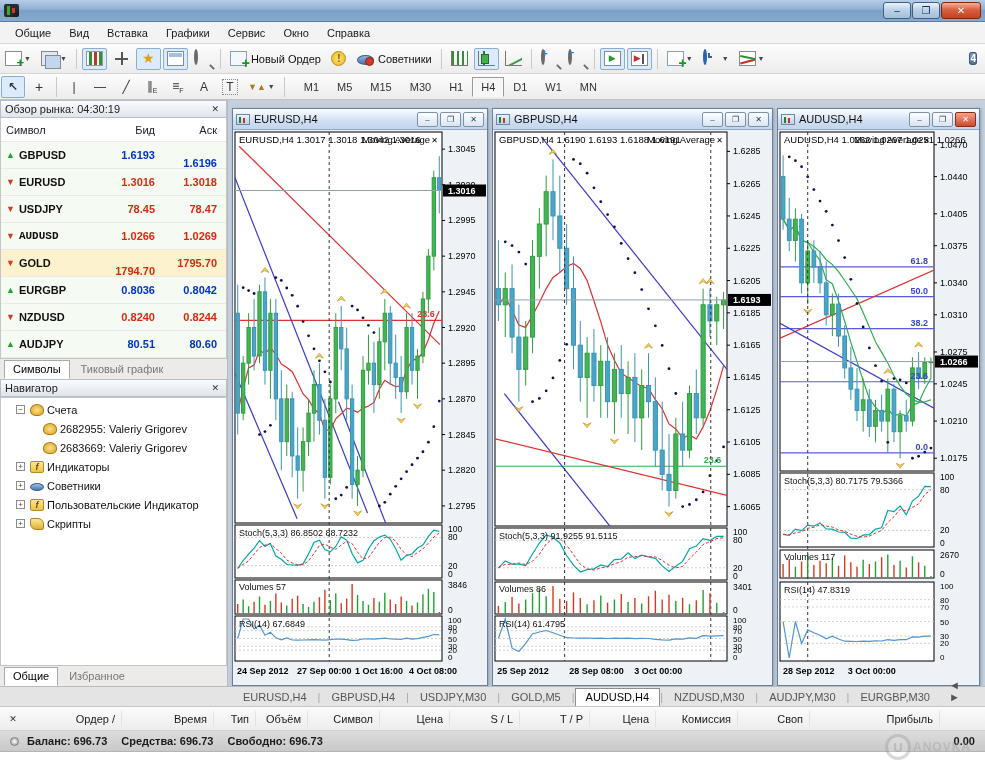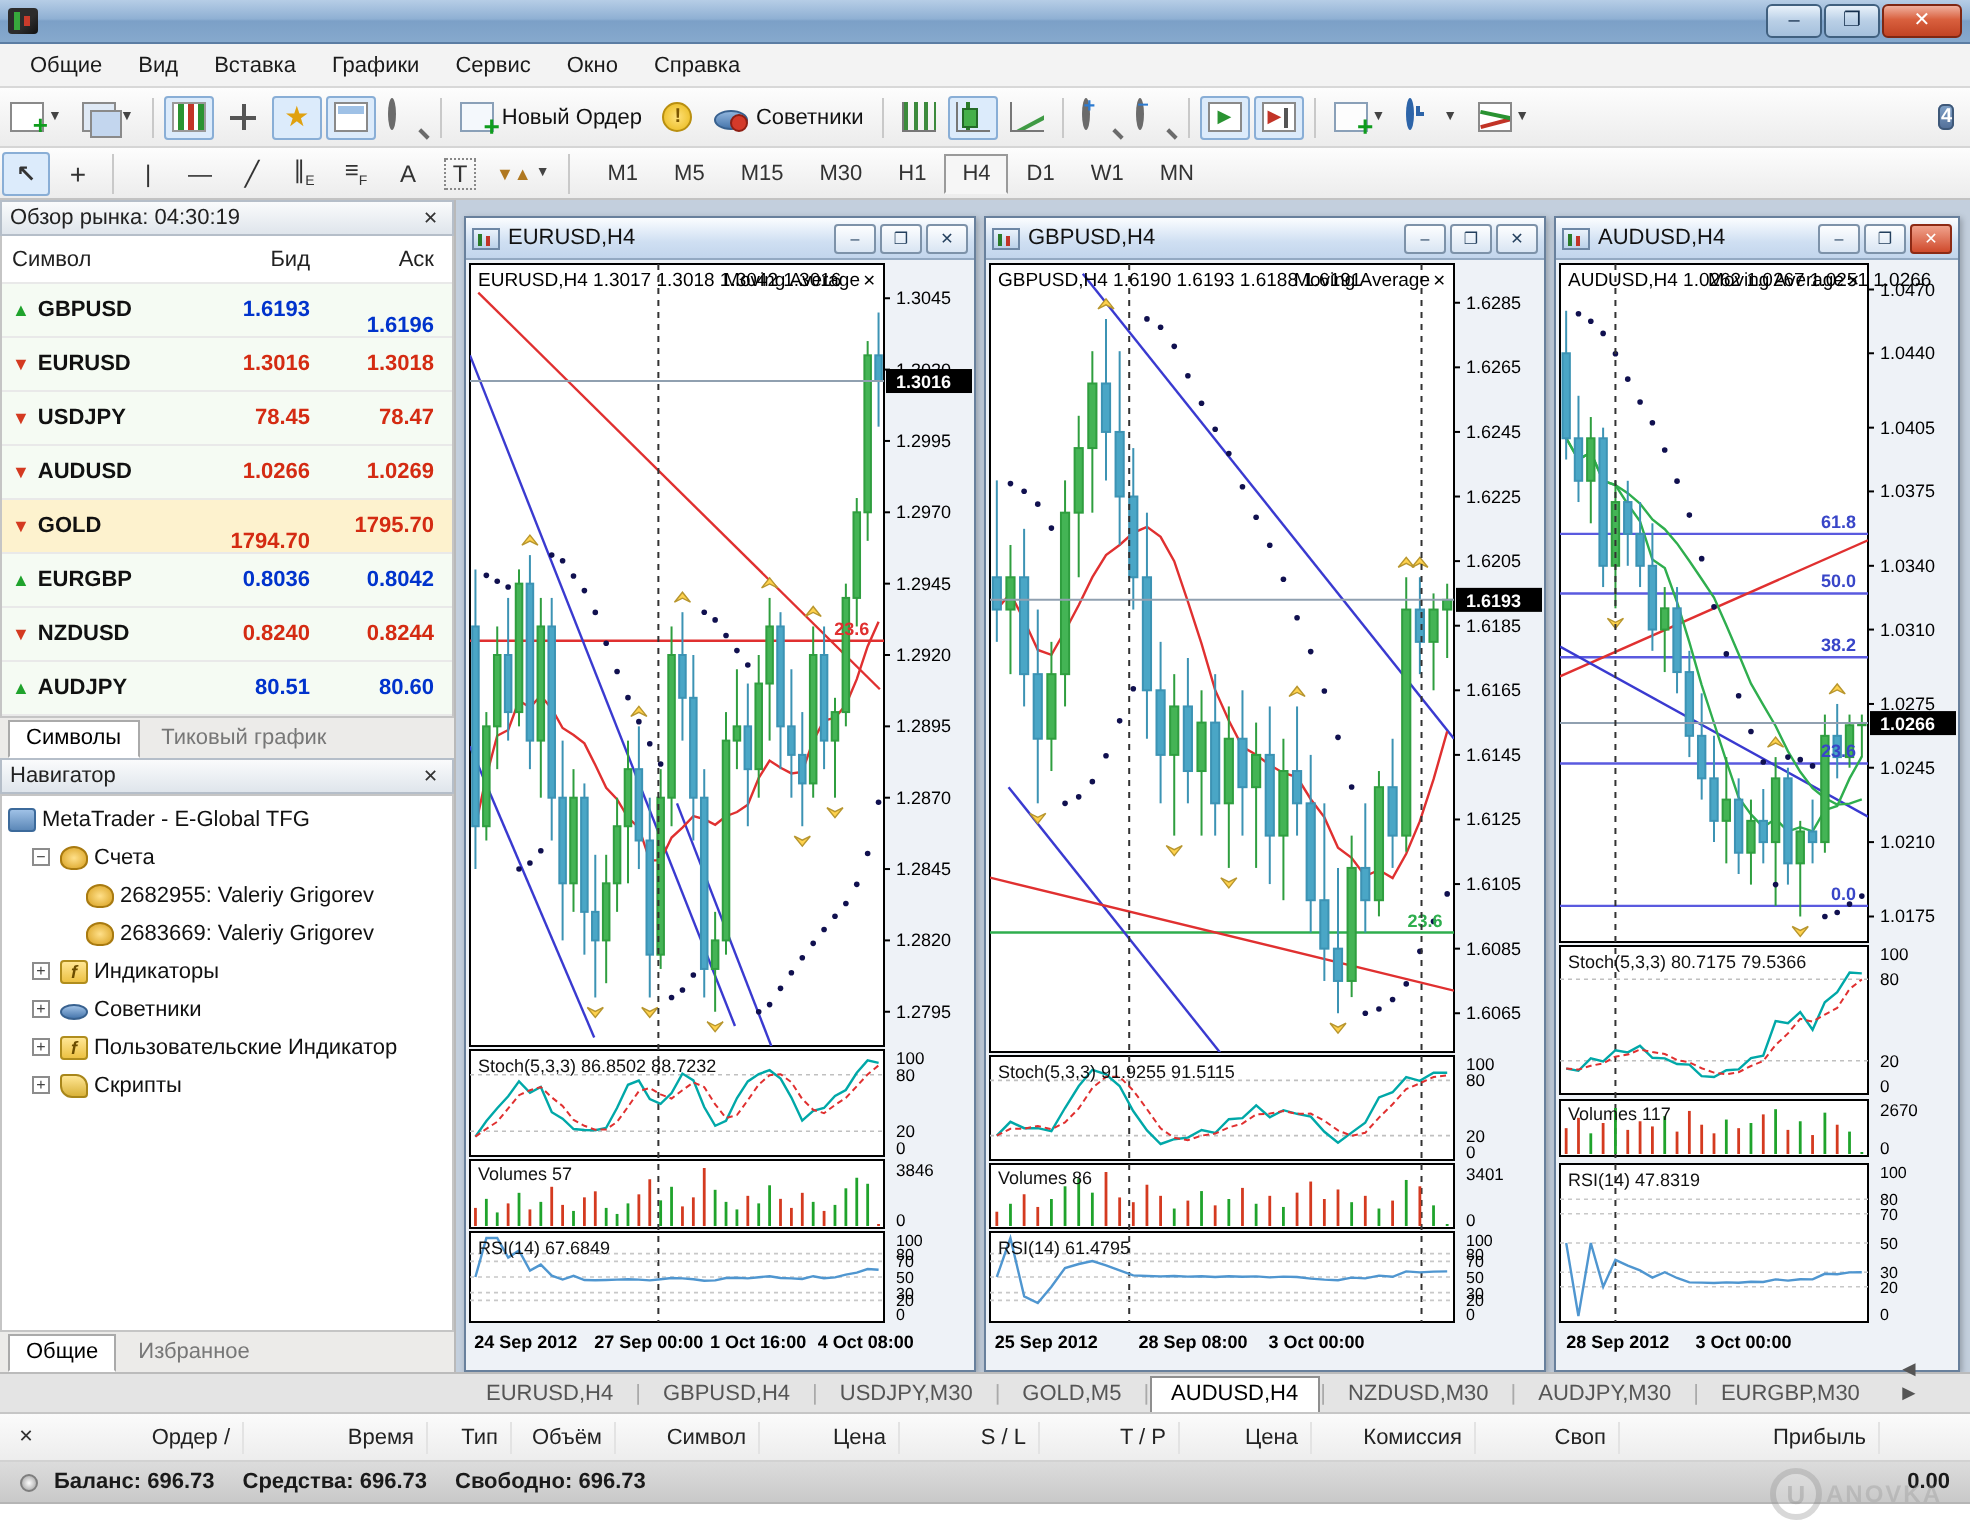--- a/index.html
+++ b/index.html
@@ -339,21 +339,21 @@
             <span class="c-sym">
               <span class="arr" style="color: rgb(212, 58, 32);">▼</span>
               <span style="font-weight: bold;">USDJPY</span>
             </span>
             <span class="c-bid" style="color: rgb(212, 43, 18);">78.45</span>
             <span class="c-ask" style="color: rgb(212, 43, 18);">78.47</span>
           </div>
           <div class="mw-row">
             <span class="c-sym">
               <span class="arr" style="color: rgb(212, 58, 32);">▼</span>
-              <span style="font-weight: bold;">AUDUSD</span>
+              <span style="font-weight: bold; font-family: Liberation Mono, monospace;">AUDUSD</span>
             </span>
             <span class="c-bid" style="color: rgb(212, 43, 18);">1.0266</span>
             <span class="c-ask" style="color: rgb(212, 43, 18);">1.0269</span>
           </div>
           <div class="mw-row hl">
             <span class="c-sym">
               <span class="arr" style="color: rgb(212, 58, 32);">▼</span>
               <span style="font-weight: bold;">GOLD</span>
             </span>
             <span class="c-bid" style="color: rgb(212, 43, 18); margin-top: 16px;">1794.70</span>
@@ -386,24 +386,20 @@
         </div>
       <div class="mini-tabs" id="mw-tabs">
           <div class="mini-tab active">Символы</div>
           <div class="mini-tab">Тиковый график</div>
         </div>
       <div class="panel-header">
         <span>Навигатор</span>
         <span class="x">✕</span>
       </div>
       <div class="nav-tree" id="nav-tree">
-          <div class="tree-row">
-            <span class="ticon ti-server"></span>
-            <span>MetaTrader - E-Global TFG</span>
-          </div>
           <div class="tree-row">
             <span class="tw"></span>
             <span class="expander">−</span>
             <span class="ticon ti-accounts"></span>
             <span>Счета</span>
           </div>
           <div class="tree-row">
             <span class="tw"></span>
             <span class="tw"></span>
             <span class="tw"></span>

